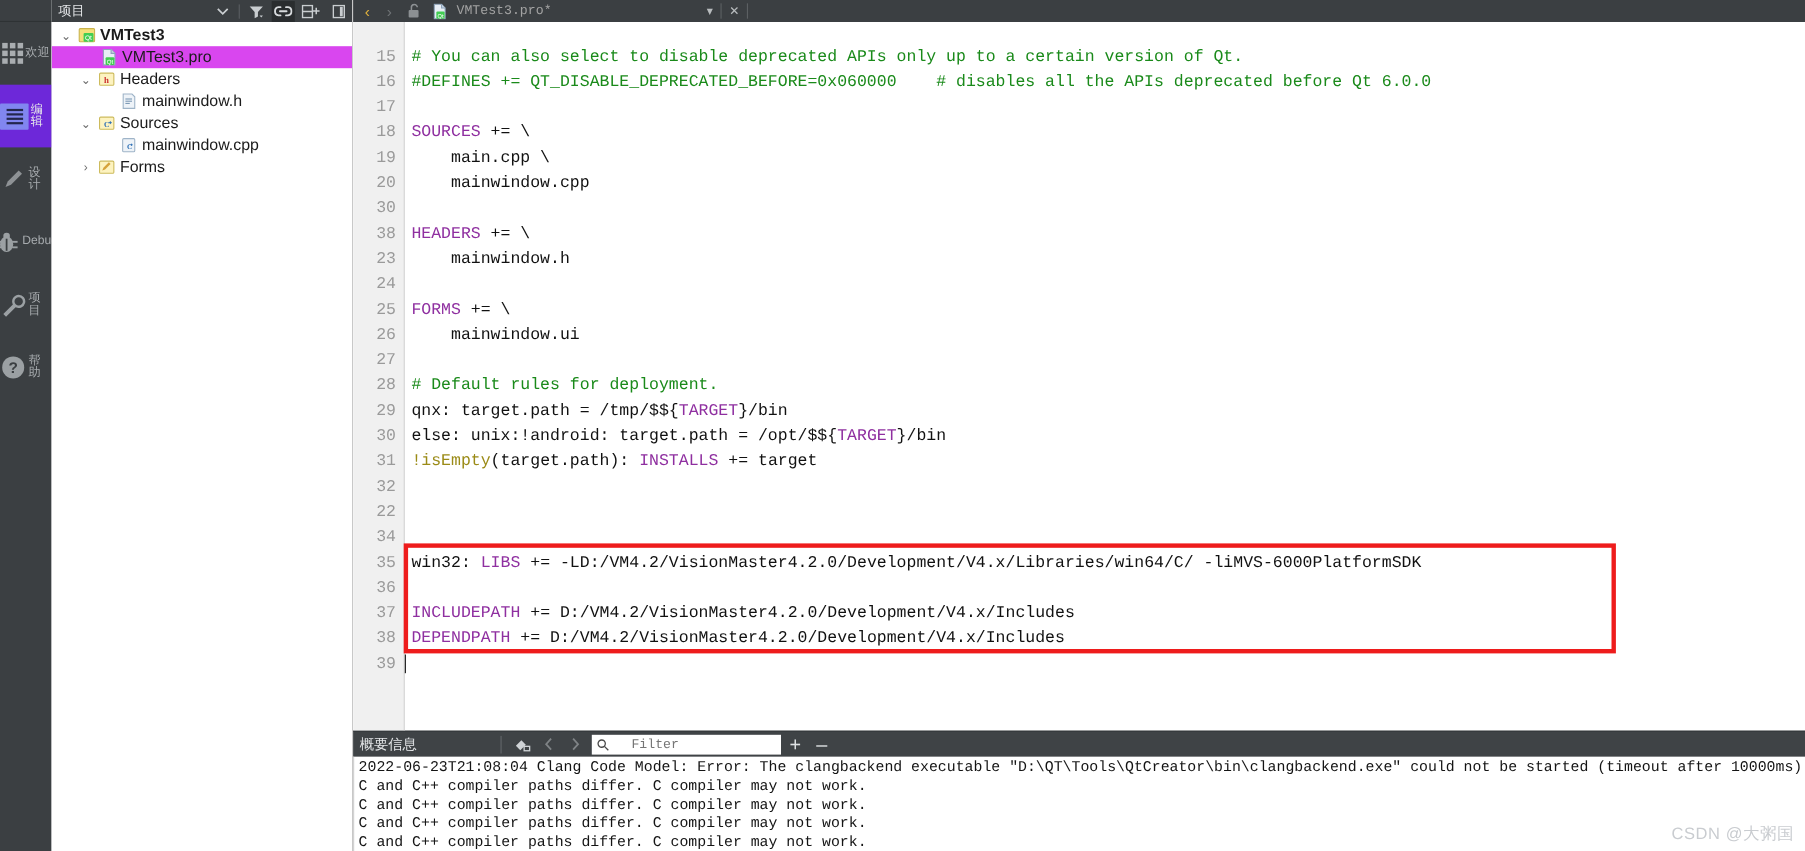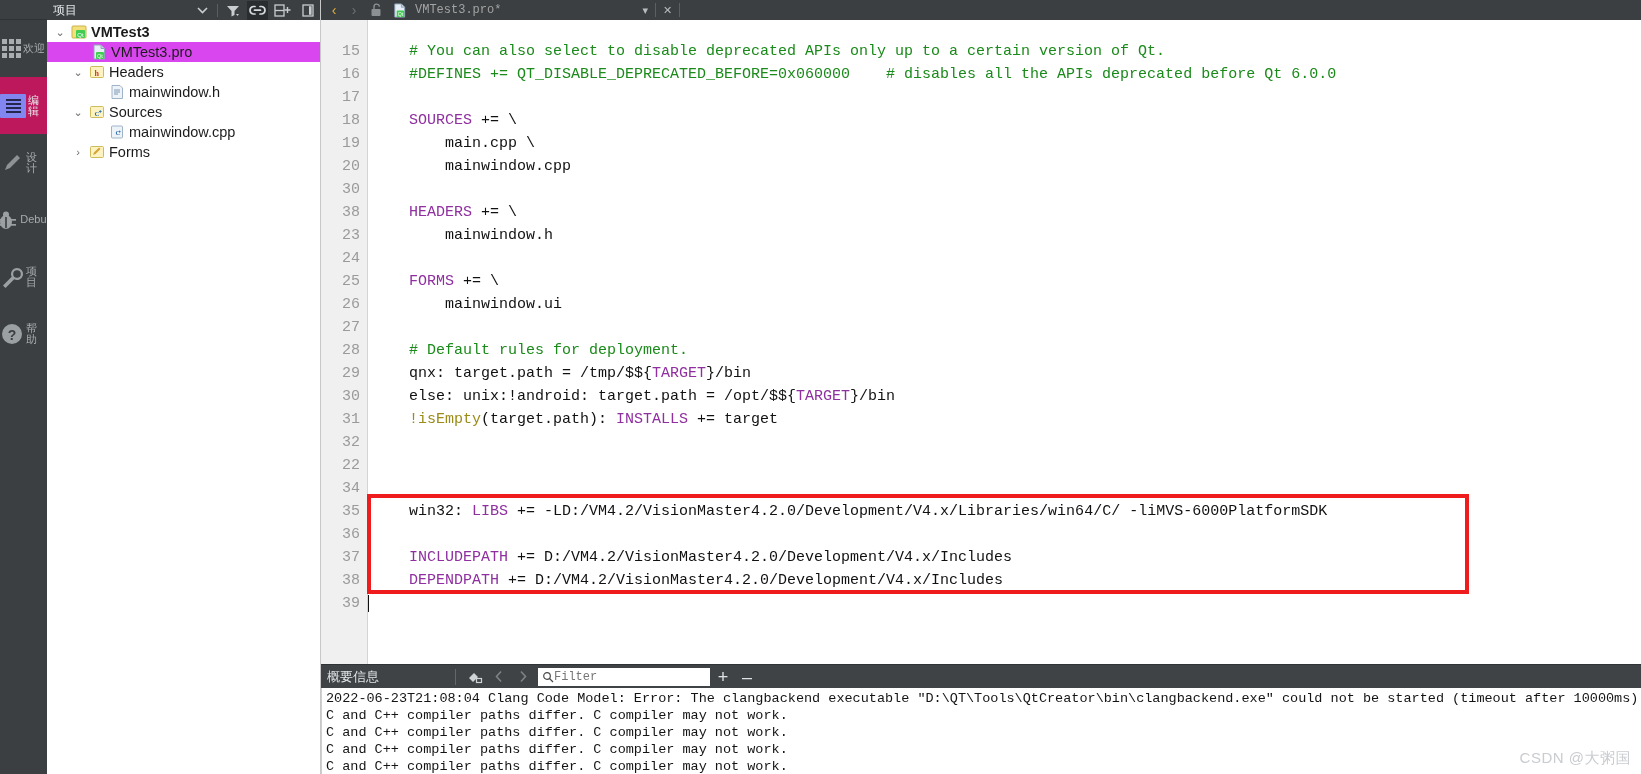--- a/index.html
+++ b/index.html
@@ -34,21 +34,21 @@
     height: 57px;
     display: flex;
     flex-direction: row;
     align-items: center;
     justify-content: center;
     color: #9fa3a6;
     font-size: 10px;
     gap: 2px;
     cursor: default;
   }
-  .mode-item.active { background: #be185d; }
+  .mode-item.active { background: #6d28d9; }
   .mode-item .glyph {
     display: flex; align-items: center; justify-content: center;
     height: 26px;
   }
   .mode-label { font-size: 11px; line-height: 11px; color: #a7abae; }
   .mode-item.active .mode-label { color: #e6e8ea; }
 
   .grid-icon { display: grid; grid-template-columns: repeat(3, 5px); grid-template-rows: repeat(3, 5px); gap: 2px; }
   .grid-icon i { background: #a9adb0; display: block; }
   .edit-icon {
@@ -175,21 +175,21 @@
     flex: 1;
     padding-top: 20px;
     padding-left: 6px;
     font-family: "Liberation Mono", monospace;
     font-size: 15px;
     color: #111111;
     white-space: pre;
     position: relative;
     overflow: hidden;
   }
-  .code .cl { height: 23px; line-height: 23px; margin-left: 35px; }
+  .code .cl { height: 23px; line-height: 23px; }
   .cm { color: #1a8a1a; }      
   .kw { color: #8f2fa0; }      
   .fn { color: #9b8b17; }      
   .pl { color: #111111; }
 
   .cursor-bar {
     position: absolute;
     width: 1px;
     background: #111;
   }
@@ -214,21 +214,21 @@
     border-top: 1px solid #2f3335;
   }
   .bt-label { min-width: 120px; }
   .bt-sep { width: 1px; height: 16px; background: #63676a; margin: 0 6px; }
   .bt-ico { width: 22px; height: 20px; display: flex; align-items: center; justify-content: center; cursor: default; color: #c8cccf; }
   .bt-ico.dim { color: #7c8083; }
   .filter-box {
     width: 172px; height: 18px;
     background: #ffffff;
     display: flex; align-items: center;
-    gap: 0; padding: 0 4px;
+    gap: 20px; padding: 0 4px;
     margin-left: 2px;
   }
   .filter-box .fi { color: #555; font-size: 11px; }
   .filter-input {
     border: none; outline: none;
     font-family: "Liberation Mono", monospace;
     font-size: 12px;
     color: #8a8a8a;
     width: 100%;
     background: transparent;

